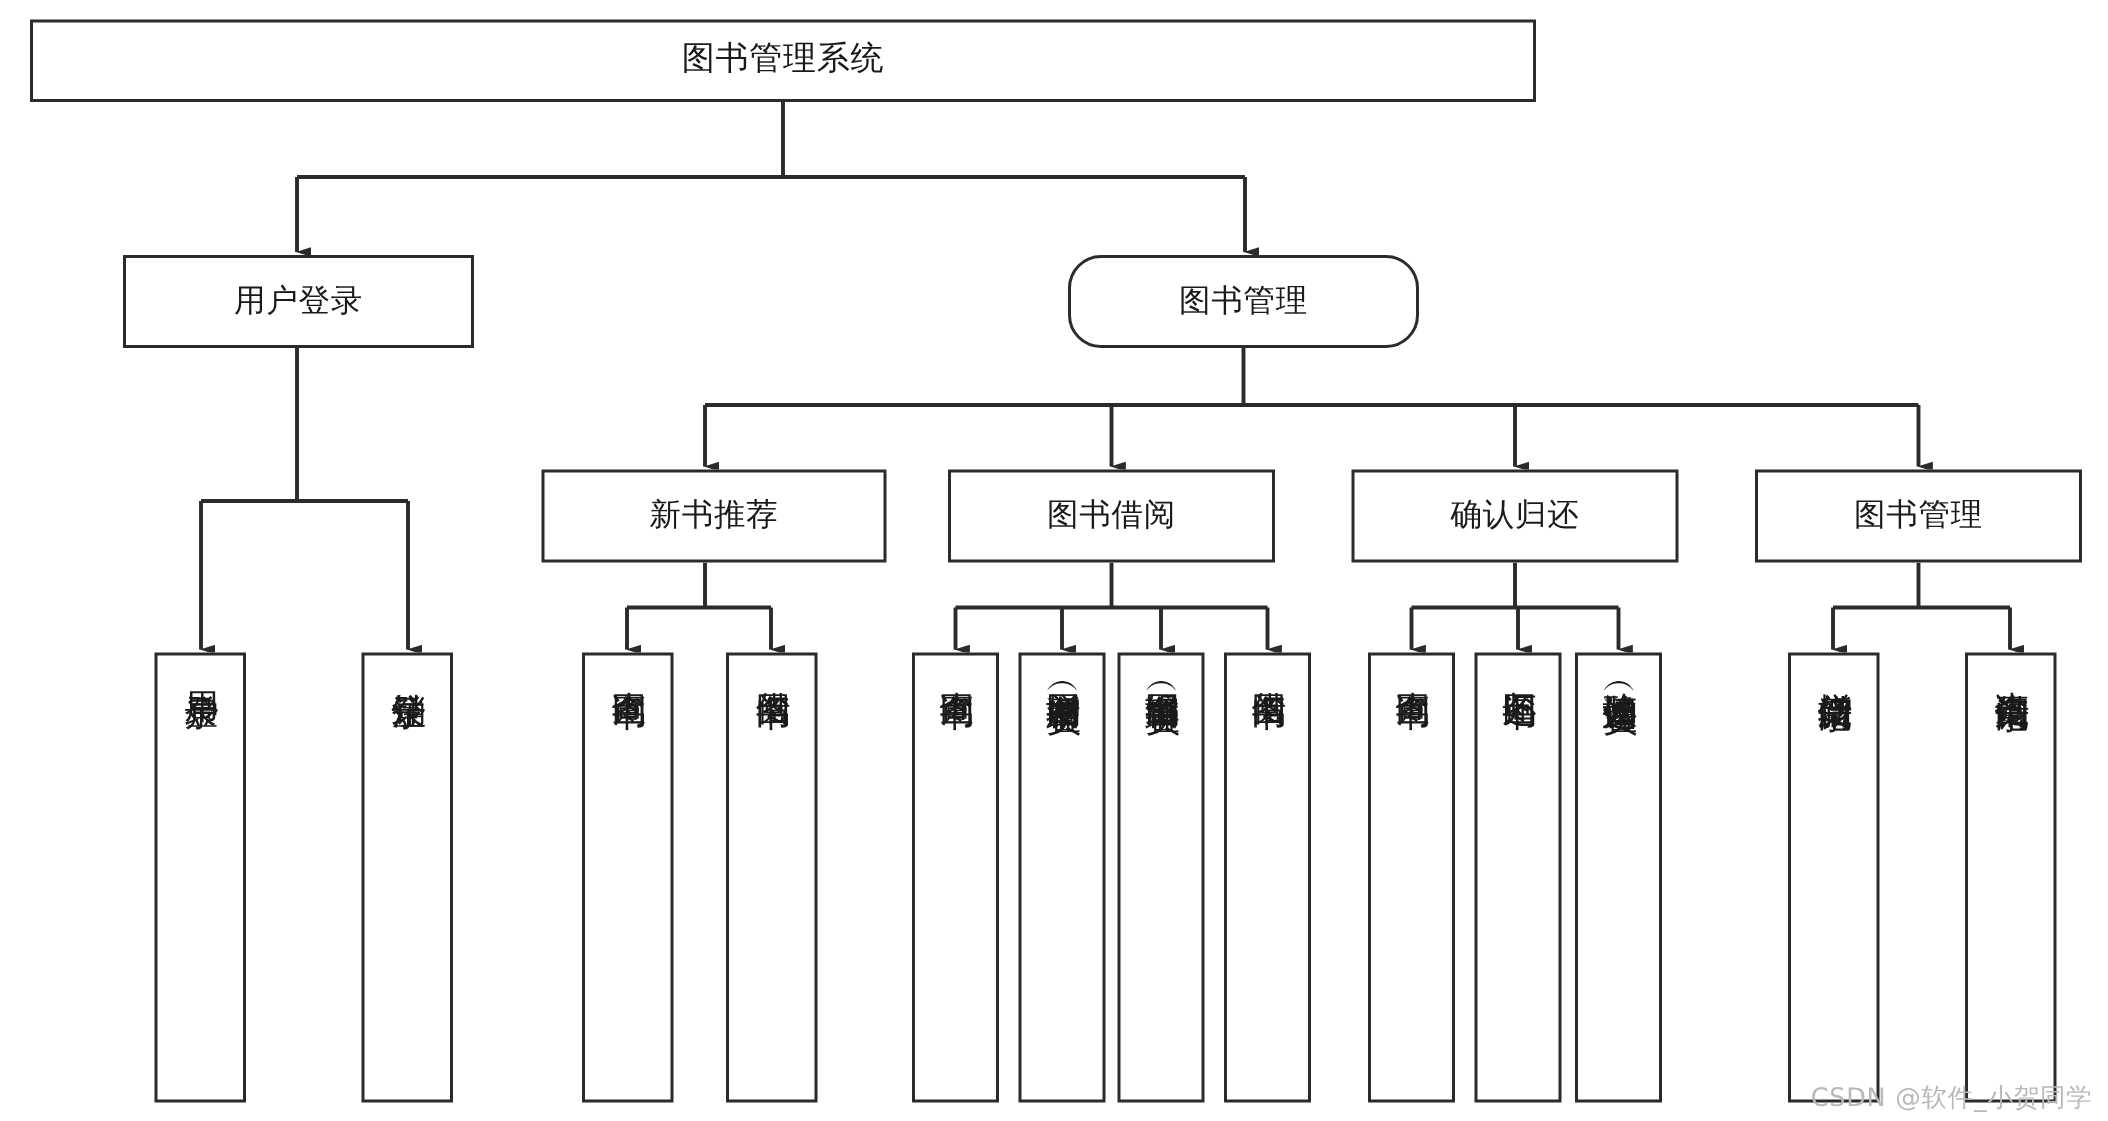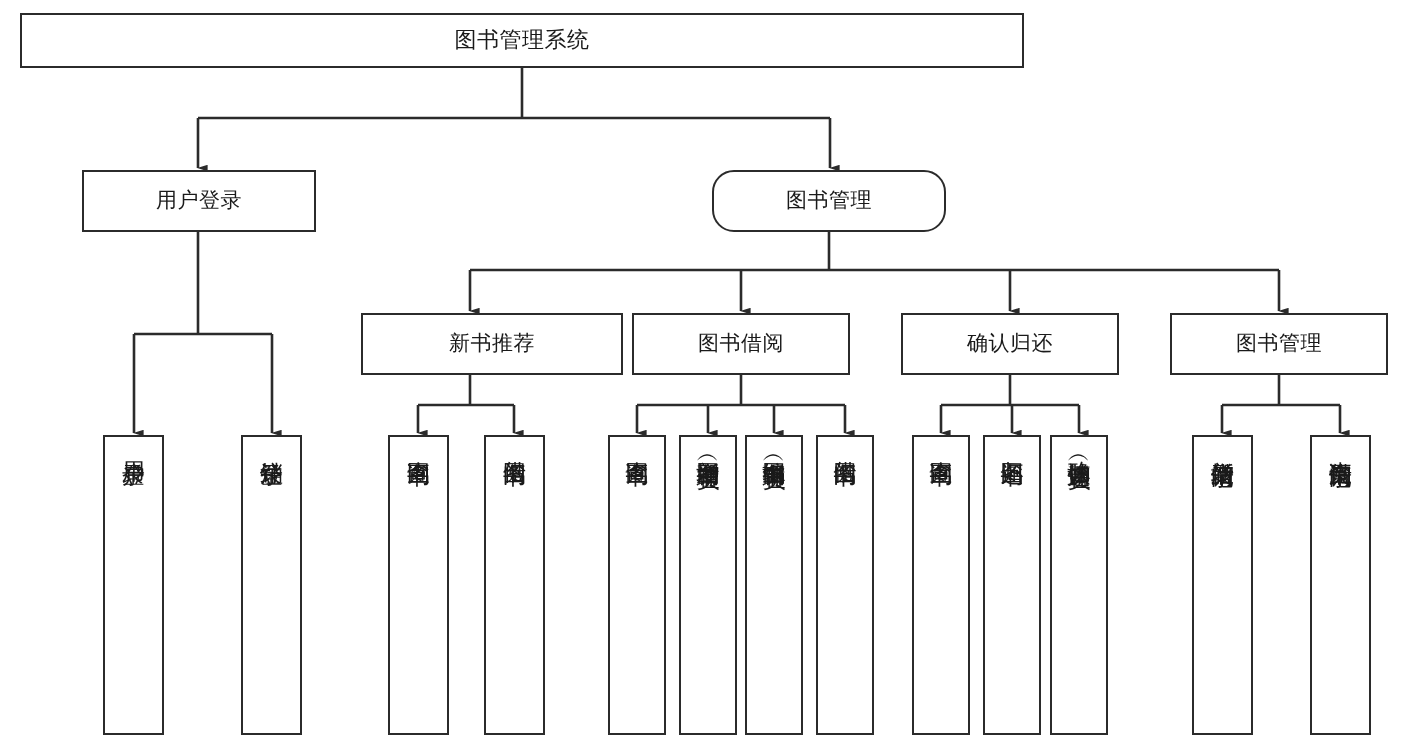--- a/index.html
+++ b/index.html
@@ -125,21 +125,21 @@
     <span class="label">图书管理系统</span>
   </div>
 
   <div class="node horiz" style="left:82px; top:170px; width:234px; height:62px;">
     <span class="label">用户登录</span>
   </div>
   <div class="node horiz" style="left:712px; top:170px; width:234px; height:62px;border-radius:22px;">
     <span class="label">图书管理</span>
   </div>
 
-  <div class="node horiz" style="left:361px; top:313px; width:262px; height:62px;">
+  <div class="node horiz" style="left:361px; top:313px; width:230px; height:62px;">
     <span class="label">新书推荐</span>
   </div>
   <div class="node horiz" style="left:632px; top:313px; width:218px; height:62px;">
     <span class="label">图书借阅</span>
   </div>
   <div class="node horiz" style="left:901px; top:313px; width:218px; height:62px;">
     <span class="label">确认归还</span>
   </div>
   <div class="node horiz" style="left:1170px; top:313px; width:218px; height:62px;">
     <span class="label">图书管理</span>
@@ -182,14 +182,15 @@
     <span class="label">确认归还（管理员）</span>
   </div>
 
   <div class="node vert" style="left:1192px; top:435px; width:61px; height:300px;">
     <span class="label">新增借阅记录</span>
   </div>
   <div class="node vert" style="left:1310px; top:435px; width:61px; height:300px;">
     <span class="label">查询借阅记录</span>
   </div>
 
+  <div class="watermark">CSDN @软件_小贺同学</div>
 
 </div>
 
 </body></html>

